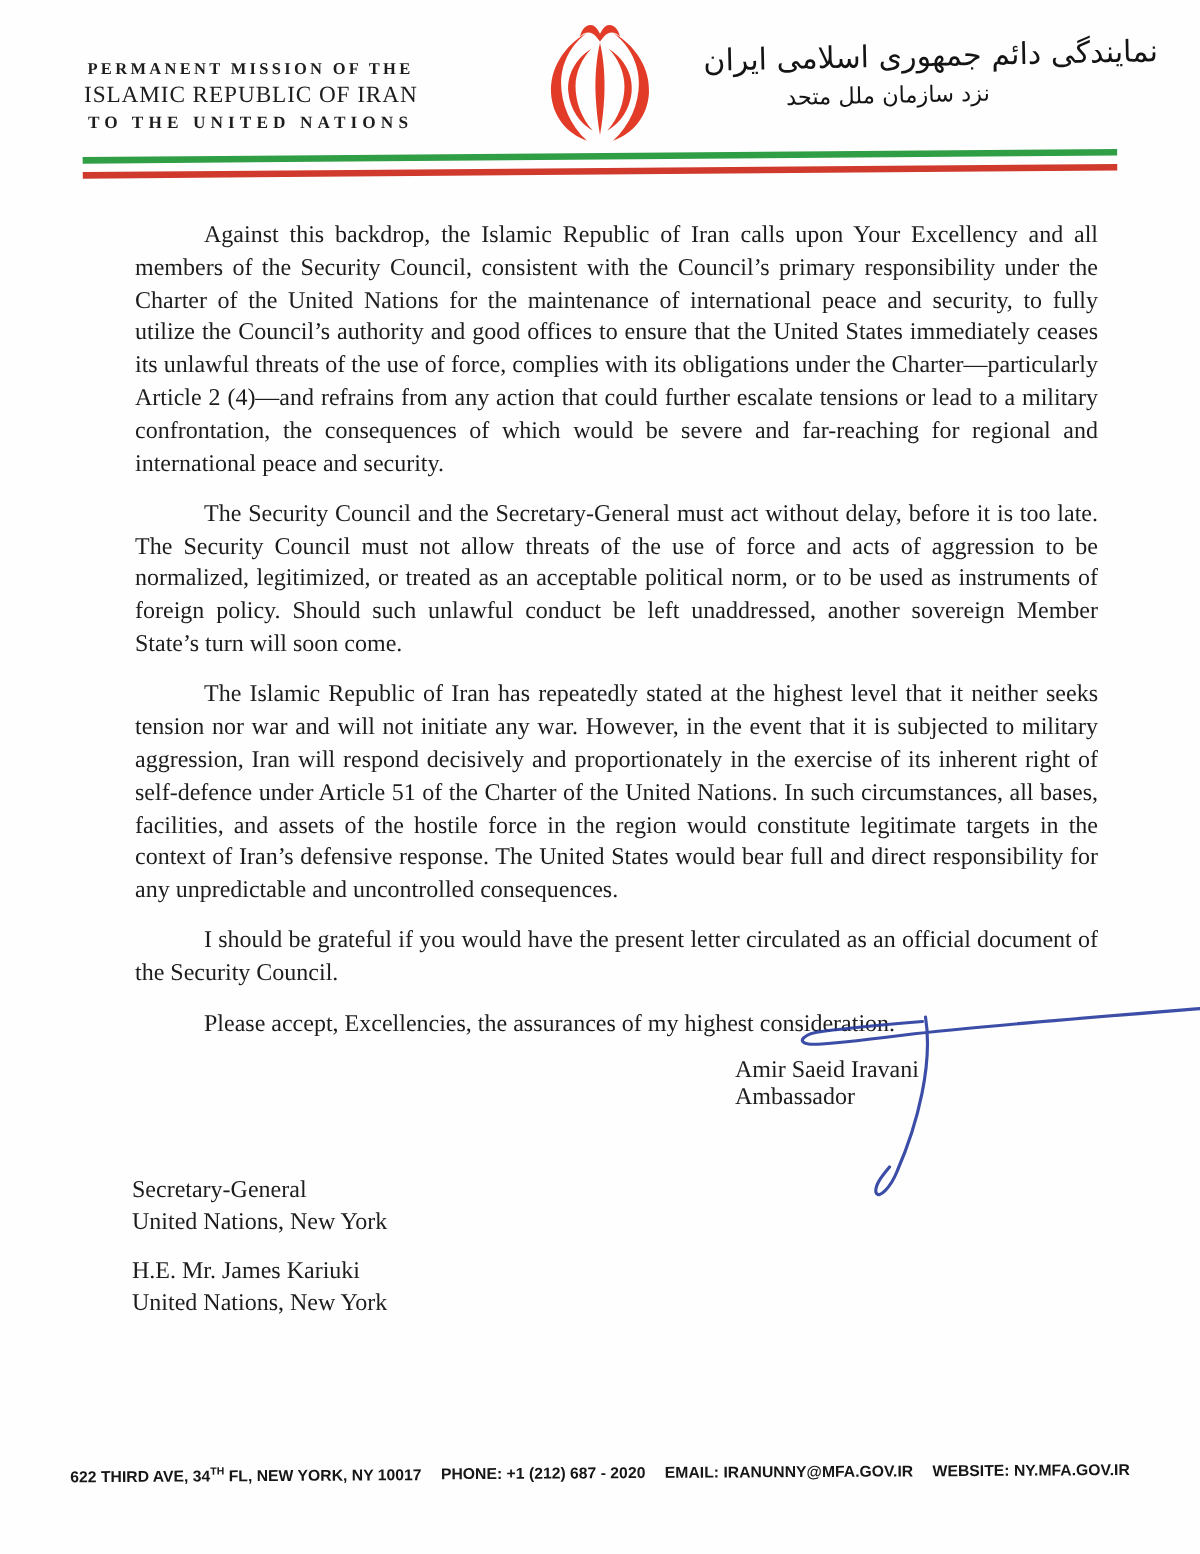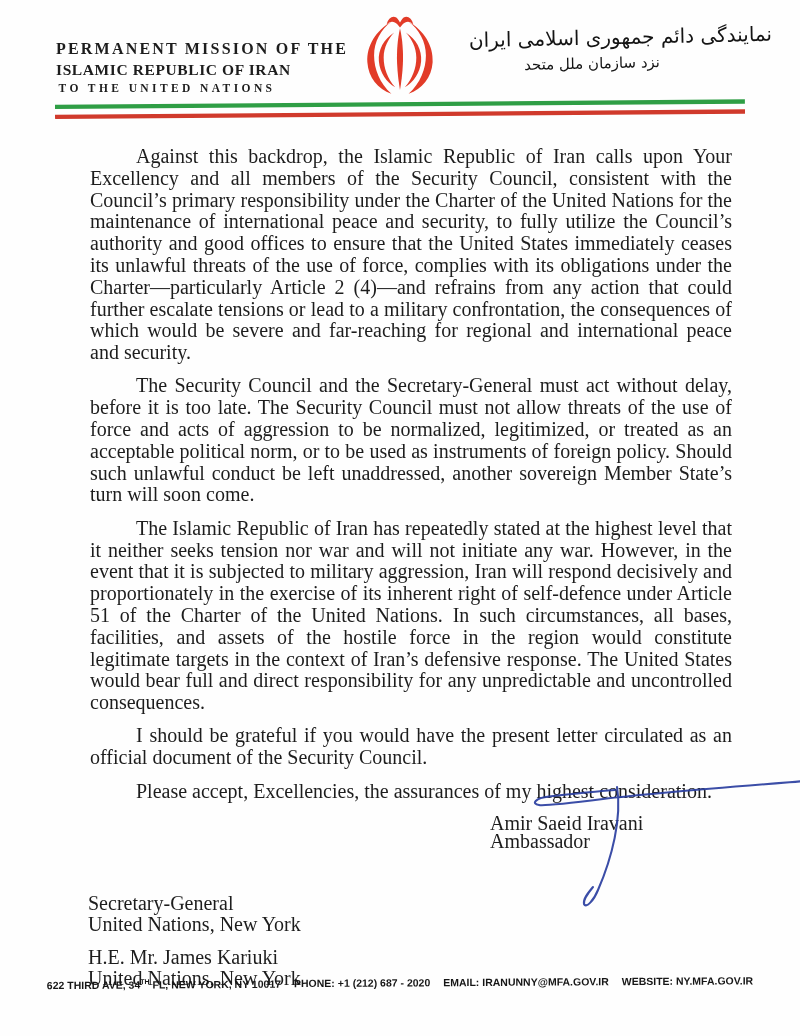--- a/index.html
+++ b/index.html
@@ -4,31 +4,31 @@
 <style>
   html,body{margin:0;padding:0;background:#e8e8e8;}
   .page{
     position:relative;width:800px;height:1036px;margin:0 auto;
     background:#fefefe;overflow:hidden;
     font-family:"Liberation Serif", serif;color:#1d1d1d;
   }
   
   .letterhead{position:absolute;top:0;left:0;width:100%;height:100px;}
   .lh-left{position:absolute;left:56px;top:40px;width:222px;text-align:center;}
-  .lh-line1{font-size:16px;font-weight:600;letter-spacing:2.2px;white-space:nowrap;}
-  .lh-line2{font-size:15.5px;font-weight:700;letter-spacing:0.6px;margin-top:3px;white-space:nowrap;}
+  .lh-line1{font-size:11px;font-weight:600;letter-spacing:2.2px;white-space:nowrap;}
+  .lh-line2{font-size:15.5px;font-weight:400;letter-spacing:0.6px;margin-top:3px;white-space:nowrap;}
   .lh-line3{font-size:11.5px;font-weight:600;letter-spacing:3.4px;margin-top:3px;white-space:nowrap;}
   .lh-emblem{position:absolute;left:352px;top:12px;width:96px;height:85px;}
   .lh-right{position:absolute;right:28px;top:22px;width:310px;direction:rtl;text-align:right;
     font-family:"DejaVu Sans",sans-serif;color:#141414;}
   .farsi1{font-size:20px;line-height:30px;transform:rotate(-1.2deg);}
   .farsi2{font-size:15px;line-height:22px;padding-left:62px;text-align:left;transform:rotate(-1.2deg);}
   .rules{position:absolute;top:101px;left:55px;transform:rotate(-0.45deg);}
   
-  .content{position:absolute;top:146px;left:90px;width:642px;font-size:20px;line-height:21.8px;}
+  .content{position:absolute;top:146px;left:90px;width:642px;font-size:16px;line-height:21.8px;}
   .content p{margin:0 0 11.5px 0;text-indent:46px;text-align:justify;}
   
   .sig-wrap{position:relative;}
   .sig-block{width:260px;margin:6px -18px 0 auto;text-align:left;line-height:18.6px;}
   .sig-ink{position:absolute;top:-54px;right:-73px;width:330px;height:200px;pointer-events:none;}
   
   .recipients{margin-top:42px;margin-left:-2px;line-height:20.5px;}
   .recipient + .recipient{margin-top:13px;}
   
   .footer{position:absolute;left:0;right:0;top:976px;text-align:center;

